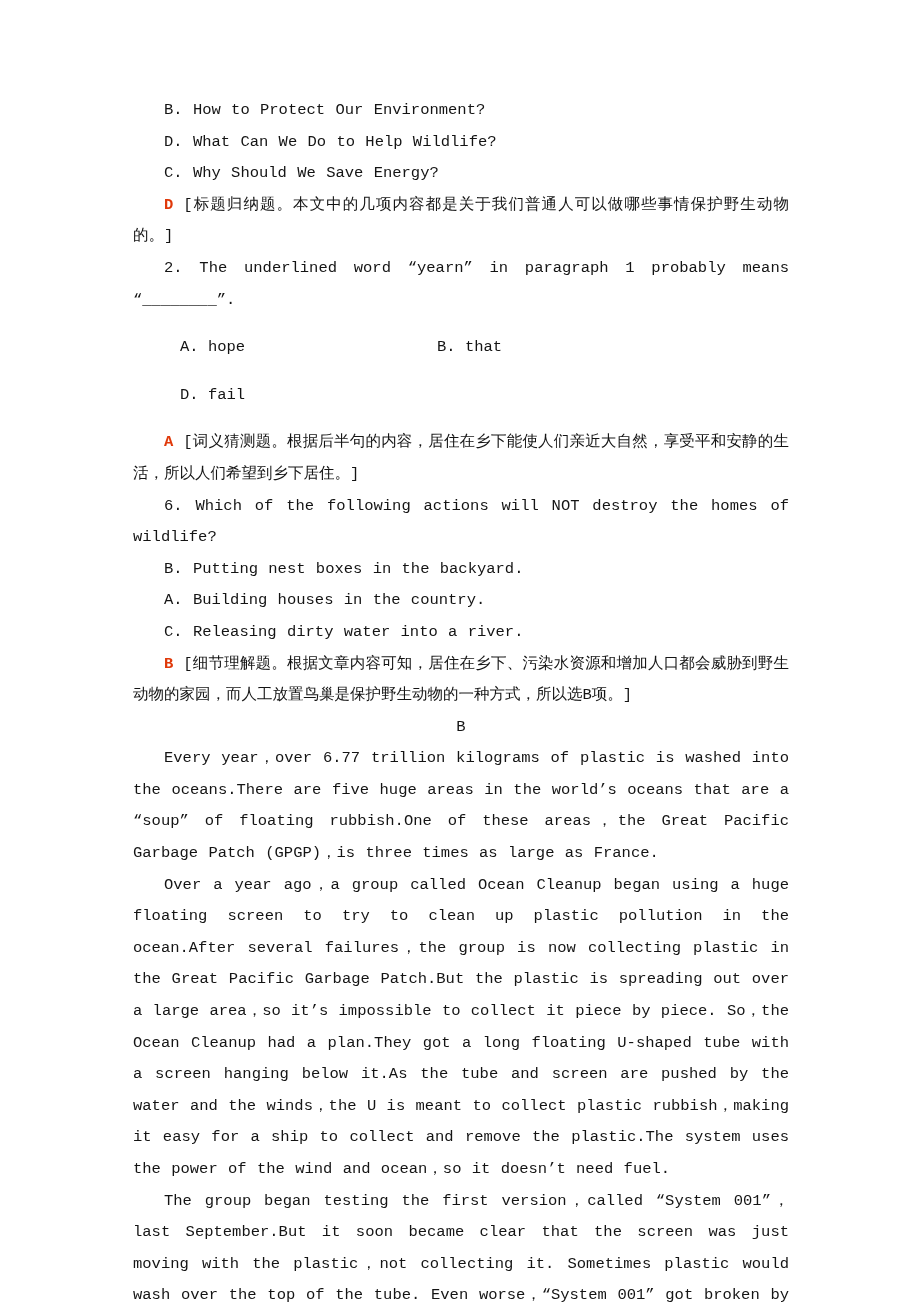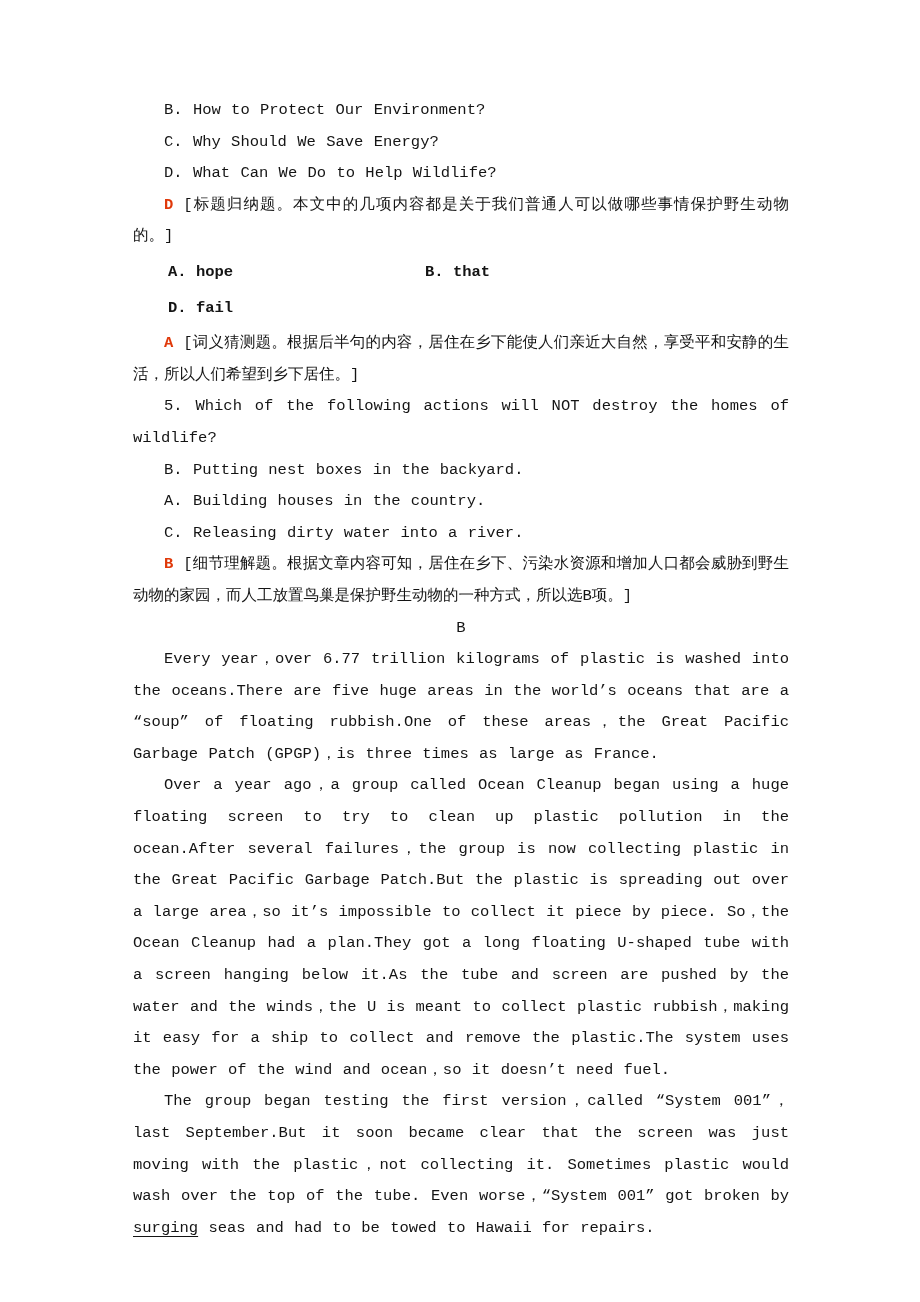--- a/index.html
+++ b/index.html
@@ -21,60 +21,60 @@
     line-height: 31.6px;
   }
   p.line {
     margin: 0;
     text-align: justify;
     text-indent: 2em;
     word-spacing: 1px;
   }
   p.center { text-align: center; text-indent: 0; }
   .options-row {
-    margin: 4px;
+    margin: 16px;
     padding-left: 2em;
     display: flex;
     text-align: left;
-    font-weight: bold;
   }
   .options-row .opt-left { display: inline-block; width: 257px; }
   .ans {
     color: var(--accent);
     font-weight: bold;
     margin-right: 10px;
   }
   .u {
     text-decoration: underline;
     text-underline-offset: 4px;
   }
 </style>
 </head>
 <body style="background: rgb(255, 255, 255);">
 
 <main class="content">
 
   <p class="line">B. How to Protect Our Environment?</p>
+  <p class="line">D. What Can We Do to Help Wildlife?</p>
   <p class="line">C. Why Should We Save Energy?</p>
-  <p class="line">D. What Can We Do to Help Wildlife?</p>
 
   <p class="line"><span class="ans">D</span><span>[标题归纳题。本文中的几项内容都是关于我们普通人可以做哪些事情保护野生动物的。]</span></p>
 
+  <p class="line">2. The underlined word “yearn” in paragraph 1 probably means “________”.</p>
 
   <p class="options-row">
     <span class="opt-left">A. hope</span>
     <span class="opt-right">B. that</span>
   </p>
   <p class="options-row">
     <span class="opt-right">D. fail</span>
   </p>
 
   <p class="line"><span class="ans">A</span><span>[词义猜测题。根据后半句的内容，居住在乡下能使人们亲近大自然，享受平和安静的生活，所以人们希望到乡下居住。]</span></p>
 
-  <p class="line">5. Which of the following actions will NOT destroy the homes of wildlife?</p>
+  <p class="line">6. Which of the following actions will NOT destroy the homes of wildlife?</p>
   <p class="line">B. Putting nest boxes in the backyard.</p>
   <p class="line">A. Building houses in the country.</p>
   <p class="line">C. Releasing dirty water into a river.</p>
 
   <p class="line"><span class="ans">B</span><span>[细节理解题。根据文章内容可知，居住在乡下、污染水资源和增加人口都会威胁到野生动物的家园，而人工放置鸟巢是保护野生动物的一种方式，所以选B项。]</span></p>
 
   <p class="line center">B</p>
 
   <p class="line">Every year，over 6.77 trillion kilograms of plastic is washed into the oceans.There are five huge areas in the world’s oceans that are a “soup” of floating rubbish.One of these areas，the Great Pacific Garbage Patch (GPGP)，is three times as large as France.</p>
 

